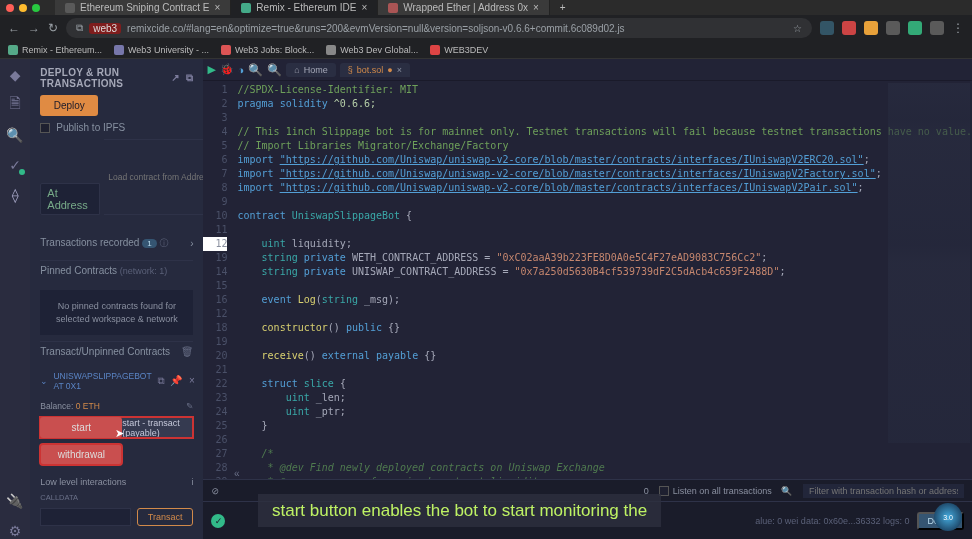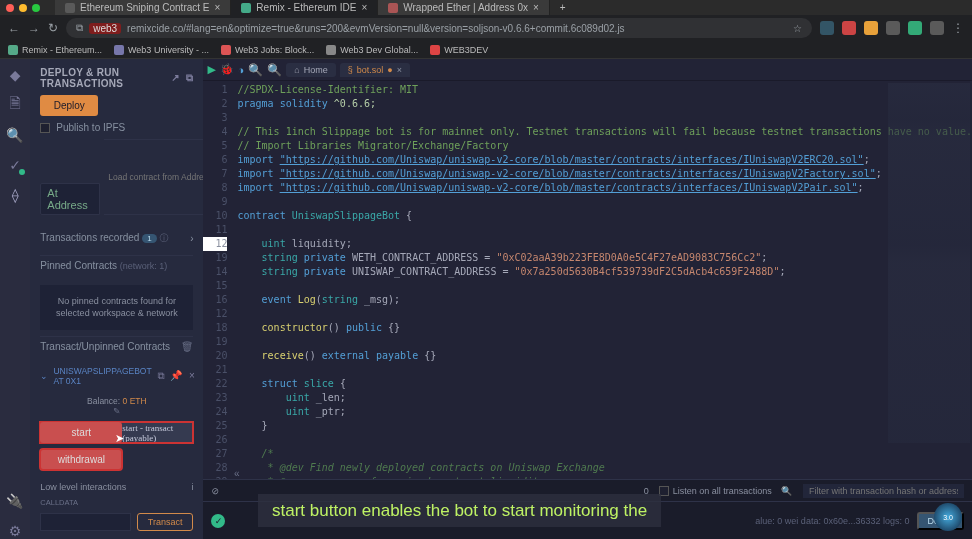--- a/index.html
+++ b/index.html
@@ -31,27 +31,27 @@
   .addr-input-row { display:flex; gap:4px; }
   .addr-input { flex:0 0 60px; background:#1e2236; border:1px solid #2e3248; color:#7a8; border-radius:2px 0 0 2px; padding:3px 6px; font-size:11px;margin-top:44px; }
   .loadc { flex:1; background:transparent; border:1px solid #2e3248; border-left:none; color:#5a6078; border-radius:0 2px 2px 0; padding:3px 4px; font-size:8.5px; }
   .section { display:flex; align-items:center; justify-content:space-between; color:#8690a0; font-size:10px; padding:4px 0; }
   .badge { background:#355572; color:#bde; border-radius:8px; padding:0 5px; font-size:8px; }
   .info-i { color:#5a6078; font-size:9px; }
   .sub-note { color:#5a6078; font-size:9px; }
   .grey-box { background:#1e2236; text-align:center; padding:10px 8px; color:#8a90a0; font-size:9px; line-height:1.4; margin-top:4px; }
   .contract-head { display:flex; align-items:center; gap:6px; color:#5a84c4; font-size:8.5px; padding:4px 0; }
   .contract-head .icons { margin-left:auto; display:flex; gap:6px; color:#7a7a9a; font-size:10px; }
-  .balance-row { display:flex; align-items:center; justify-content:space-between; font-size:8.5px; color:#8a90a0;flex-direction:column; }
+  .balance-row { display:flex; align-items:center; justify-content:space-between; font-size:8.5px; color:#8a90a0; }
   .bal-v { color:#d28a4a; }
   .fn-btn { border:none; border-radius:3px; padding:5px 0; font-size:10px; color:#ddd; text-align:center; }
   .start-row { display:flex; gap:0; outline:2px solid #c33; outline-offset:-1px; }
   .start-btn { background:#c94f4f; width:82px; position:relative; }
   .cursor { position:absolute; right:-2px; bottom:-2px; font-size:11px; color:#fff; }
-  .tooltip { background:#353a50; flex:1; font-size:9px; color:#c5c8da; display:flex; align-items:center; justify-content:center; border-radius:0 3px 3px 0;font-family:Liberation Serif, serif; }
+  .tooltip { background:#353a50; flex:1; font-size:9px; color:#c5c8da; display:flex; align-items:center; justify-content:center; border-radius:0 3px 3px 0; }
   .withdraw-btn { background:#c94f4f; width:82px; outline:2px solid #c33; outline-offset:-1px; }
   .lli-row { display:flex; align-items:center; justify-content:space-between; color:#8a90a0; font-size:9px; padding-top:6px; }
   .calldata { font-size:7.5px; color:#6a7088; }
   .transact-row { display:flex; justify-content:flex-end; gap:6px; align-items:center; }
   .cd-input { flex:1; background:#1e2236; border:1px solid #2e3248; height:18px; }
   .transact-btn { border:1px solid #d28a4a; color:#d28a4a; background:transparent; border-radius:3px; padding:3px 10px; font-size:9px; }
   .editor-area { flex:1; display:flex; flex-direction:column; background:#222336; position:relative; }
   .editor-top { height:22px; display:flex; align-items:center; padding:0 4px; gap:4px; border-bottom:1px solid #1a1a2a; }
   .play-icon { color:#32ba89; font-size:11px; }
   .top-ico { color:#539fd6; font-size:11px; }

